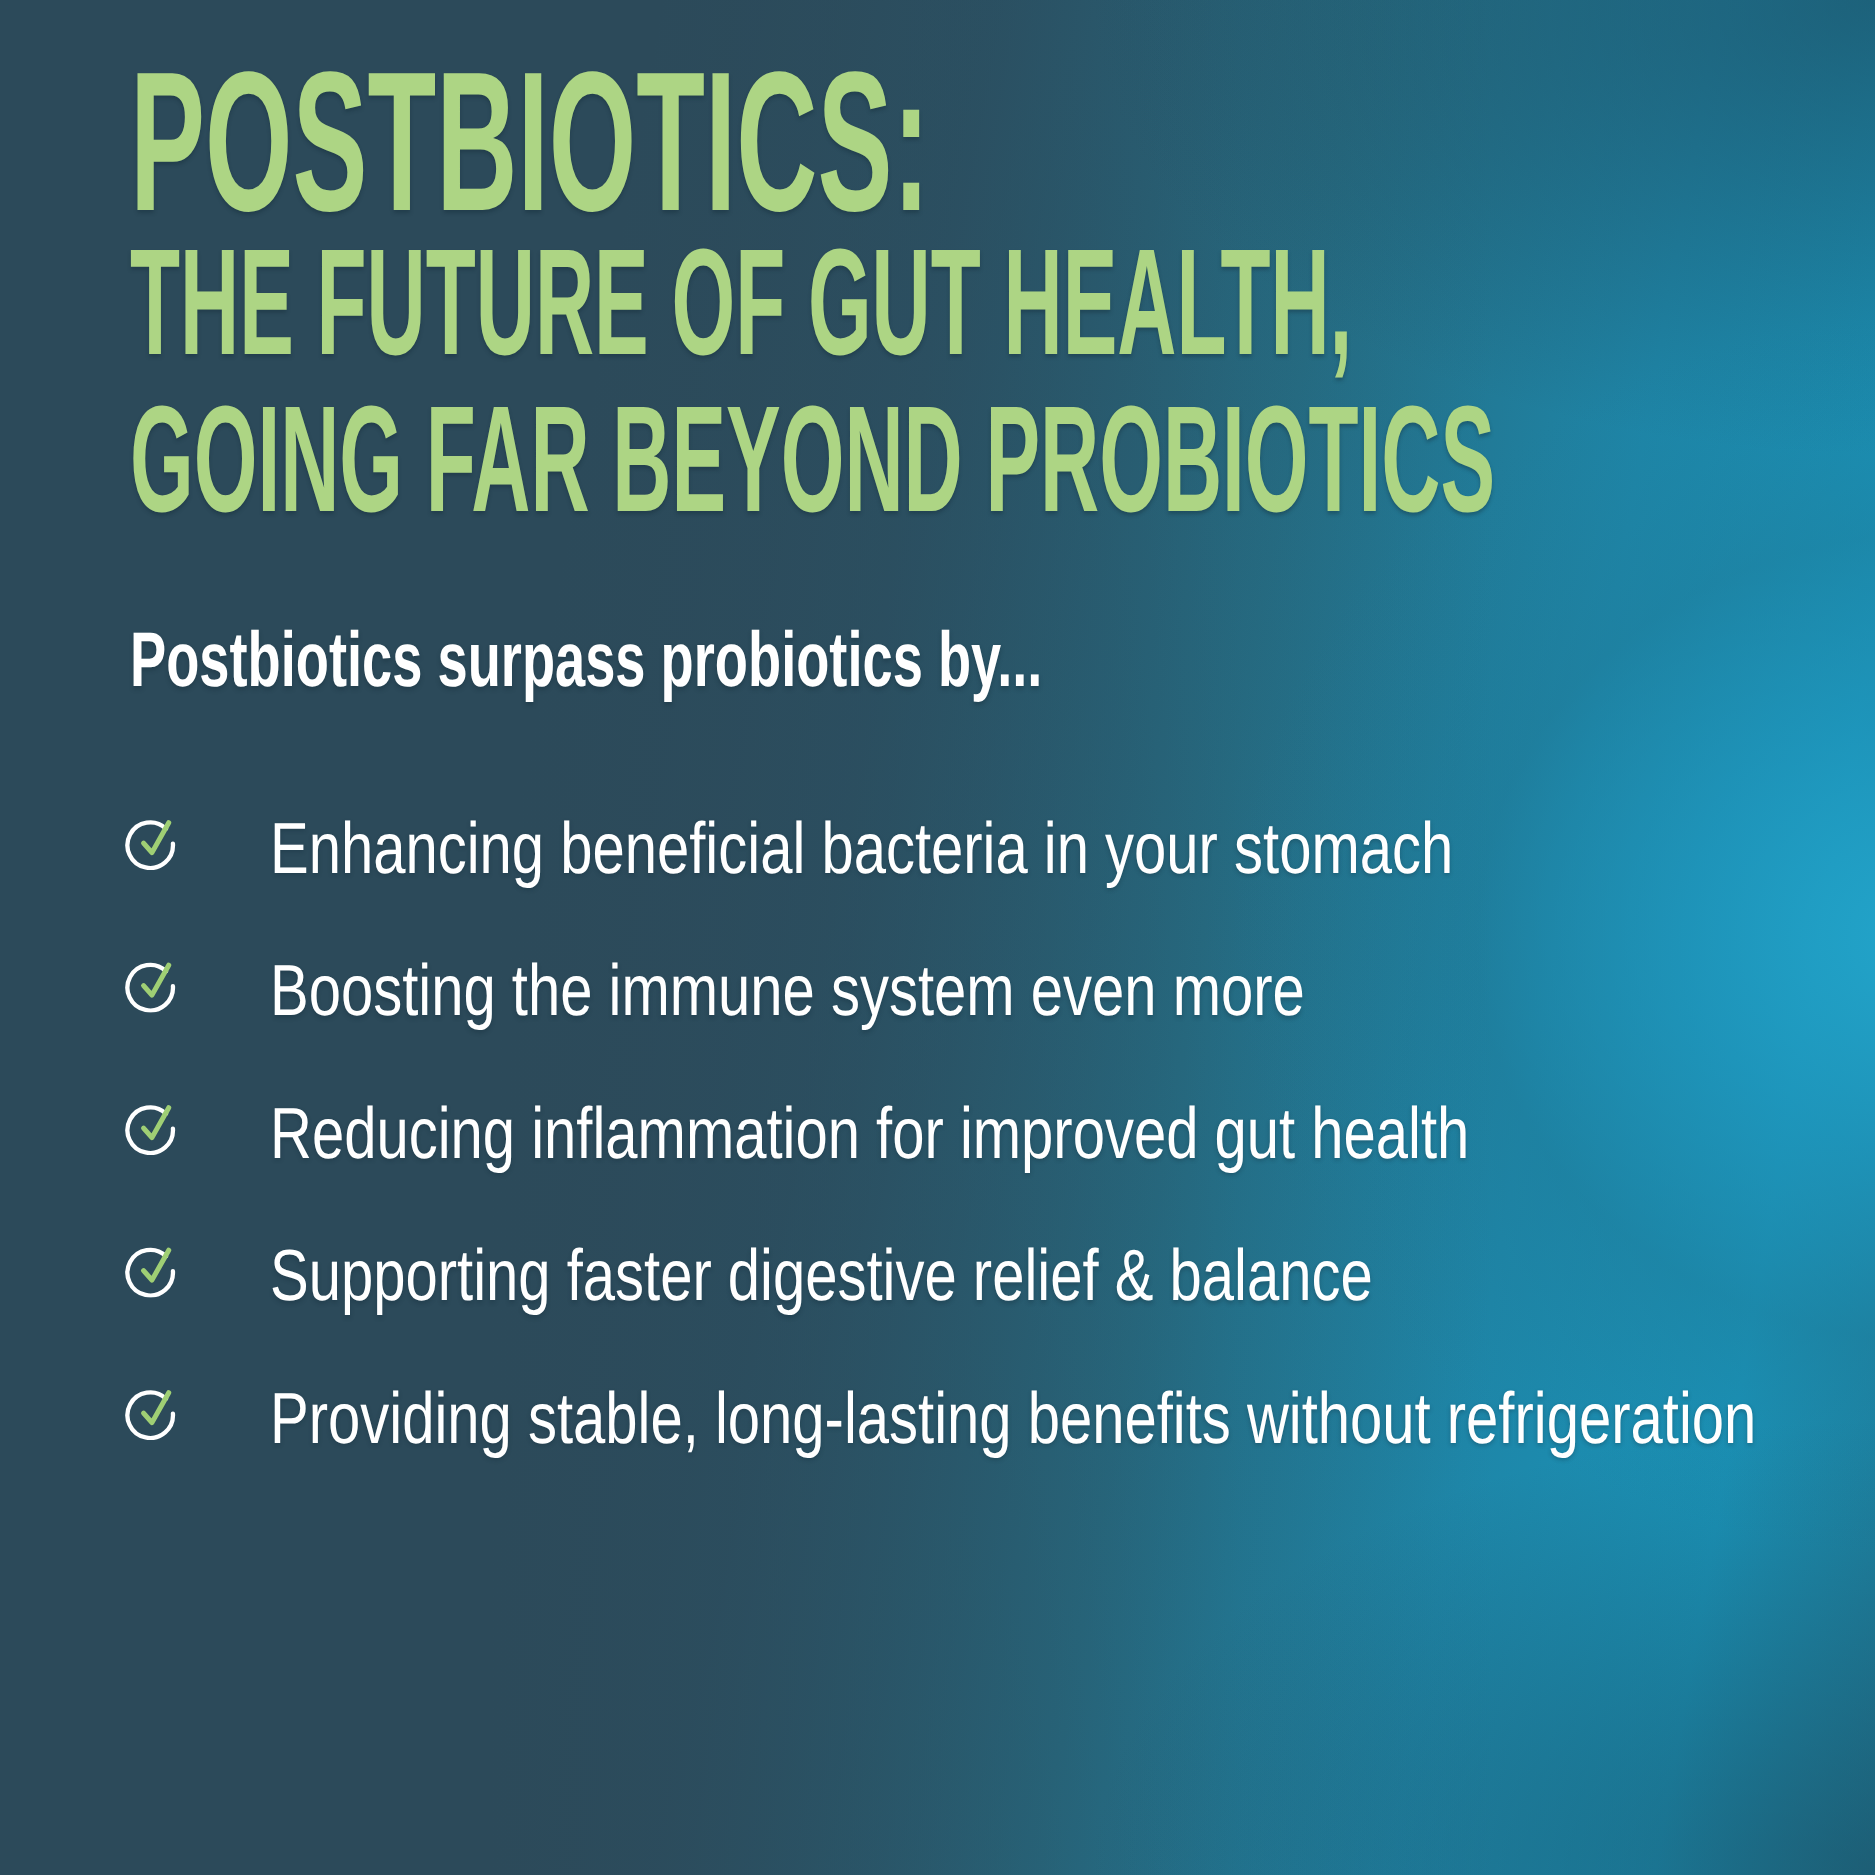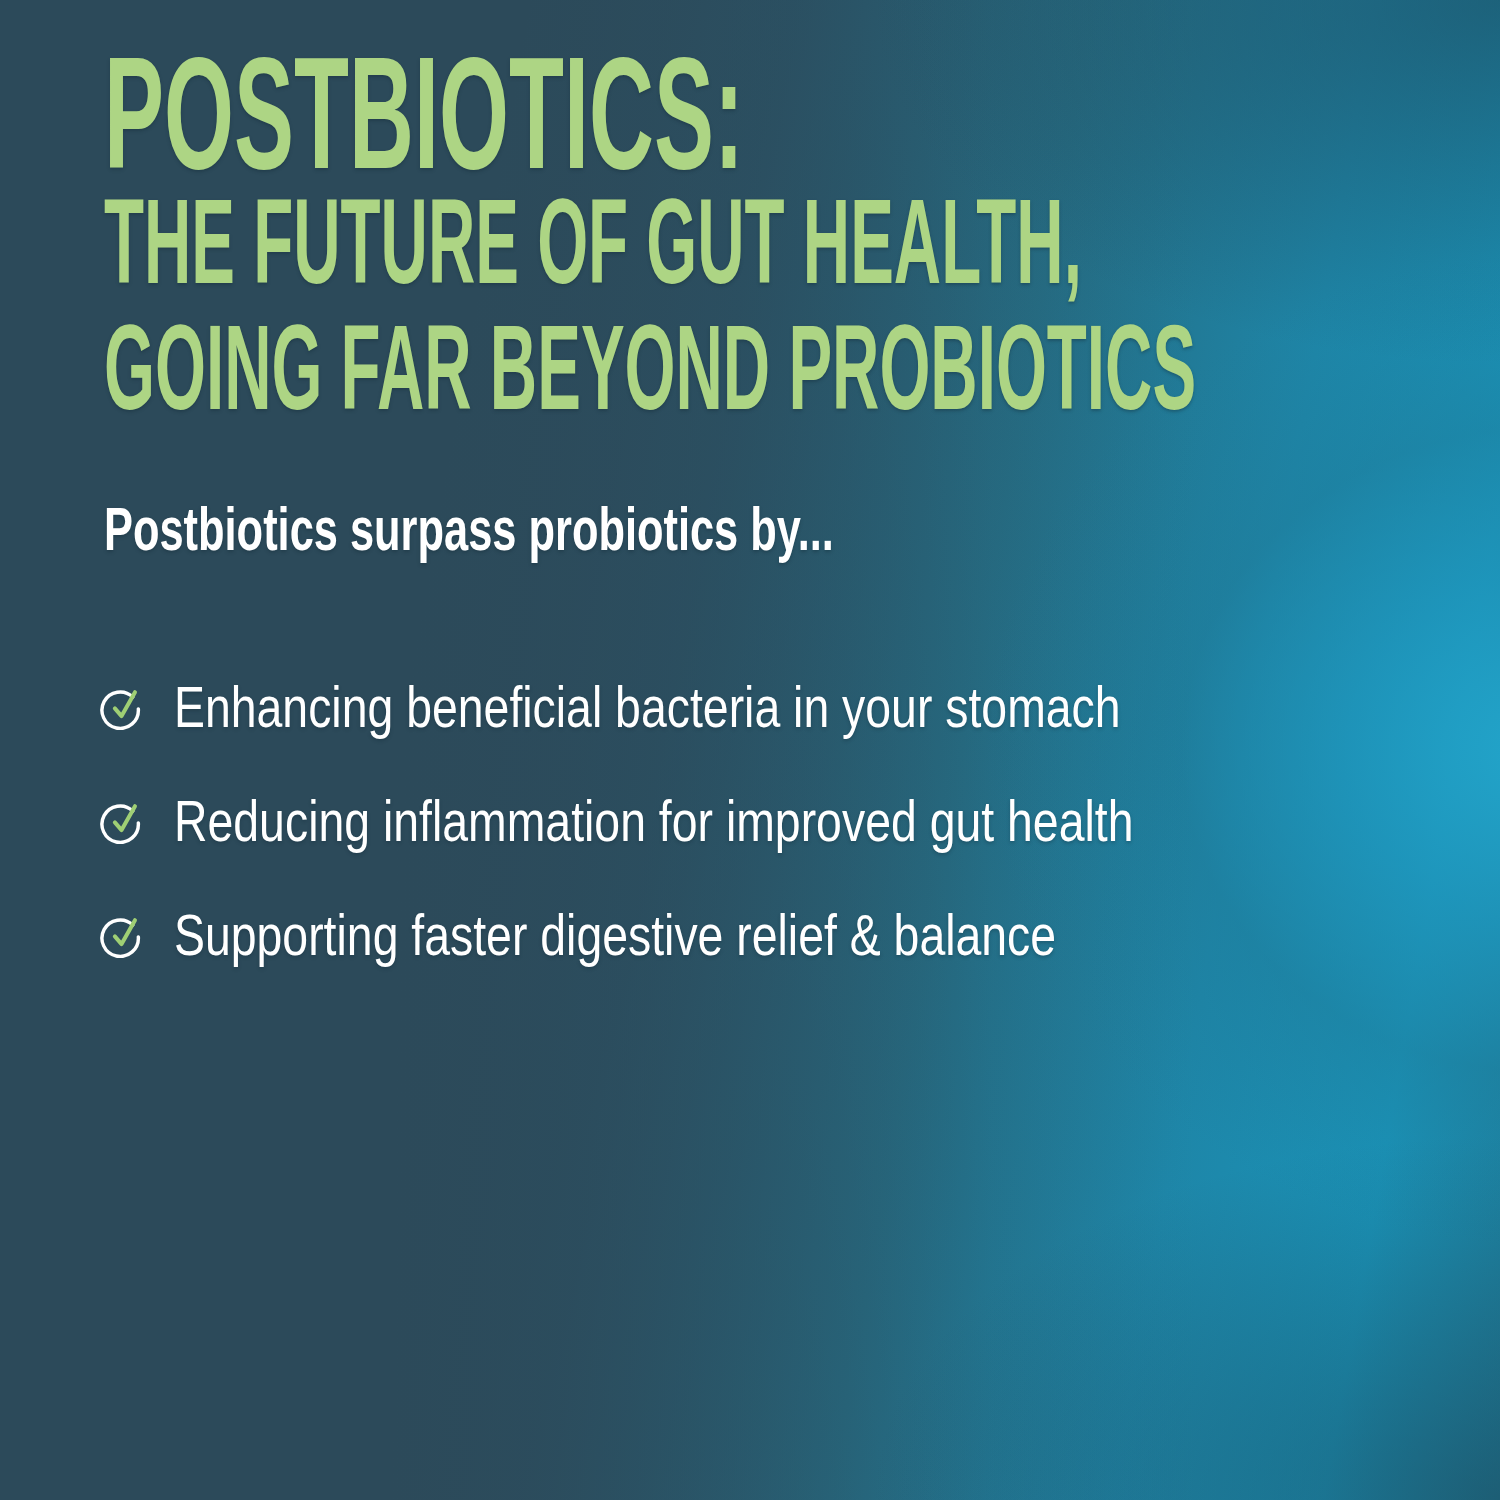--- a/index.html
+++ b/index.html
@@ -118,22 +118,22 @@
 
   
   .benefits {
     position: absolute;
     left: 100px;
     top: 650px;
     width: 1360px;
   }
   .benefit-row {
     display: flex;
-    align-items: center;
     height: 114px;
+    gap: 42px;
   }
   .check-icon {
     flex: 0 0 auto;
     width: 46px;
     height: 46px;
     margin-right: 28px;
     display: block;
   }
   .benefit-label {
     color: #FFFFFF;
@@ -171,35 +171,49 @@
 
       <div class="benefit-row">
         <svg class="check-icon" viewBox="0 0 48 48">
           <path d="M34.2 13.6 A19 19 0 1 0 40 26" fill="none" stroke="#FFFFFF" stroke-width="3.6" stroke-linecap="round"></path>
           <path d="M15.5 25.5 L22.5 33.5 L36.5 8.5" fill="none" stroke="#9FCF74" stroke-width="4.2" stroke-linecap="round" stroke-linejoin="round"></path>
         </svg>
         <span class="benefit-label">Enhancing beneficial bacteria in your stomach</span>
       </div>
 
 
+      <div class="benefit-row">
+        <svg class="check-icon" viewBox="0 0 48 48">
+          <path d="M34.2 13.6 A19 19 0 1 0 40 26" fill="none" stroke="#FFFFFF" stroke-width="3.6" stroke-linecap="round"></path>
+          <path d="M15.5 25.5 L22.5 33.5 L36.5 8.5" fill="none" stroke="#9FCF74" stroke-width="4.2" stroke-linecap="round" stroke-linejoin="round"></path>
+        </svg>
+        <span class="benefit-label">Boosting the immune system even more</span>
+      </div>
 
       <div class="benefit-row">
         <svg class="check-icon" viewBox="0 0 48 48">
           <path d="M34.2 13.6 A19 19 0 1 0 40 26" fill="none" stroke="#FFFFFF" stroke-width="3.6" stroke-linecap="round"></path>
           <path d="M15.5 25.5 L22.5 33.5 L36.5 8.5" fill="none" stroke="#9FCF74" stroke-width="4.2" stroke-linecap="round" stroke-linejoin="round"></path>
         </svg>
         <span class="benefit-label">Reducing inflammation for improved gut health</span>
       </div>
 
       <div class="benefit-row">
         <svg class="check-icon" viewBox="0 0 48 48">
           <path d="M34.2 13.6 A19 19 0 1 0 40 26" fill="none" stroke="#FFFFFF" stroke-width="3.6" stroke-linecap="round"></path>
           <path d="M15.5 25.5 L22.5 33.5 L36.5 8.5" fill="none" stroke="#9FCF74" stroke-width="4.2" stroke-linecap="round" stroke-linejoin="round"></path>
         </svg>
         <span class="benefit-label">Supporting faster digestive relief &amp; balance</span>
       </div>
 
 
+      <div class="benefit-row">
+        <svg class="check-icon" viewBox="0 0 48 48">
+          <path d="M34.2 13.6 A19 19 0 1 0 40 26" fill="none" stroke="#FFFFFF" stroke-width="3.6" stroke-linecap="round"></path>
+          <path d="M15.5 25.5 L22.5 33.5 L36.5 8.5" fill="none" stroke="#9FCF74" stroke-width="4.2" stroke-linecap="round" stroke-linejoin="round"></path>
+        </svg>
+        <span class="benefit-label">Providing stable, long-lasting benefits without refrigeration</span>
+      </div>
 
     </div>
 
   </div>
 </div>
 
 </body></html>

